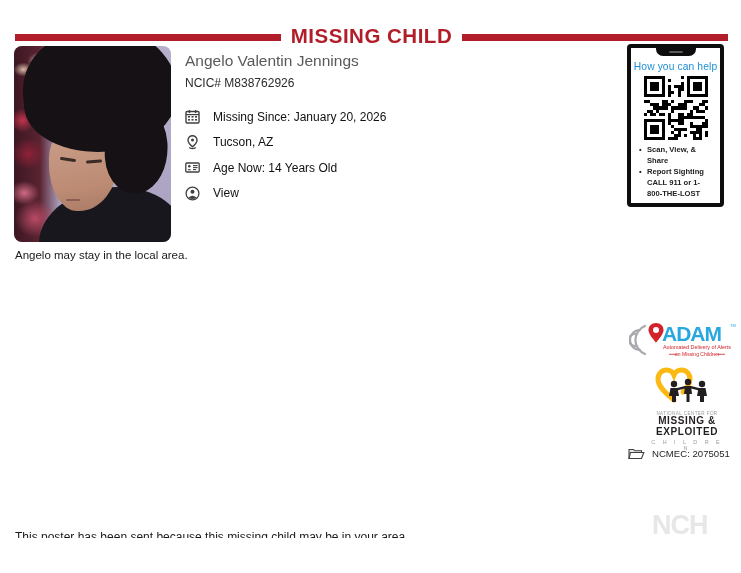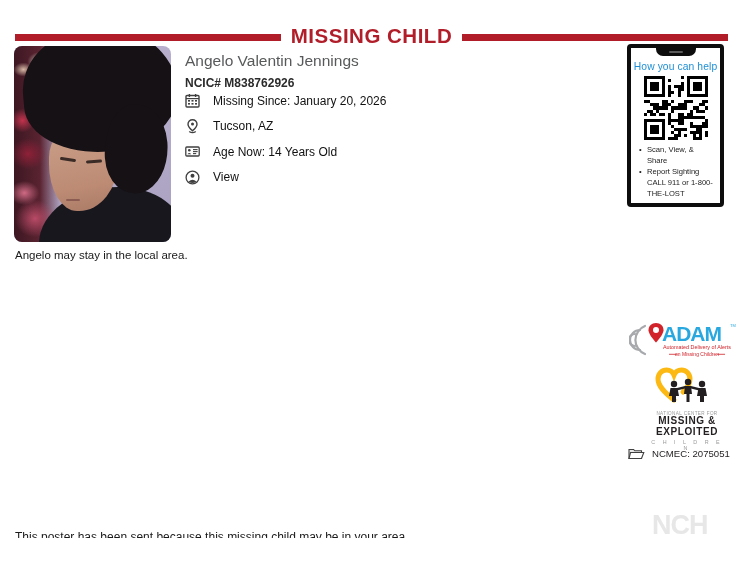--- a/index.html
+++ b/index.html
@@ -35,36 +35,36 @@
   .photo .mouth { position:absolute; left:33%; top:78%; width:14px; height:2.5px; background:#8c5c52; border-radius:2px; }
   .photo .ear { position:absolute; left:66%; top:52%; width:13px; height:20px; background:#b98770; border-radius:50%; }
   .photo .hair { position:absolute; left:6%; top:-8%; width:98%; height:62%;
       background:#161114; border-radius:48% 52% 55% 60% / 55% 60% 52% 48%; transform:rotate(-5deg); }
   .photo .hair2 { position:absolute; left:58%; top:30%; width:40%; height:45%;
       background:#161114; border-radius:40% 60% 45% 55%; transform:rotate(12deg); }
   .caption { position:absolute; left:15px; top:249px; font-size:11.5px; color:#1a1a1a; }
 
   
   .name  { position:absolute; left:185px; top:52px;  font-size:15.5px; color:#58595b; }
-  .ncic  { position:absolute; left:185px; top:76px;  font-size:12px; font-weight:bold; color:#2b2b2b; }
-  .details { position:absolute; left:185px; top:88px; }
+  .ncic  { position:absolute; left:185px; top:76px;  font-size:12px; font-weight:normal; color:#2b2b2b; }
+  .details { position:absolute; left:185px; top:104px; }
   .drow { display:flex; align-items:center; gap:13px; height:25.5px; }
   .drow .dicon { width:15px; height:15px; color:#404041; flex:0 0 15px; display:flex; align-items:center; justify-content:center; }
   .drow .dtext { font-size:12px; color:#111; }
 
   
   .phone { position:absolute; left:627px; top:44px; width:97px; height:163px;
            border:4.5px solid #0d0d0d; border-radius:4px; background:#fff; overflow:hidden; }
   .phone .notch { position:absolute; left:50%; top:0; transform:translateX(-50%); width:40px; height:8px;
            background:#0d0d0d; border-radius:0 0 7px 7px; display:flex; align-items:center; justify-content:center; }
   .phone .speaker { width:14px; height:2px; background:#5a5a5a; border-radius:2px; margin-top:-1px; }
   .phone .ptitle { margin-top:13px; text-align:center; font-size:10.3px; color:#1e8fd5; letter-spacing:.1px; }
   .phone .qr { display:block; margin:4px auto 0; }
   .phone .bullets { margin:4px 5px 0 7px; }
-  .phone .bullets .b { font-size:7.6px; font-weight:normal; color:#222; line-height:1.45;
+  .phone .bullets .b { font-size:7.6px; font-weight:bold; color:#222; line-height:1.45;
            padding-left:9px; position:relative; }
   .phone .bullets .b::before { content:"•"; position:absolute; left:1px; top:0; }
 
   
   .agency { position:absolute; left:651px; top:220px; font-size:9.6px; color:#808285; line-height:1.55; }
 
   
   .adam { position:absolute; left:629px; top:319px; }
 
   

